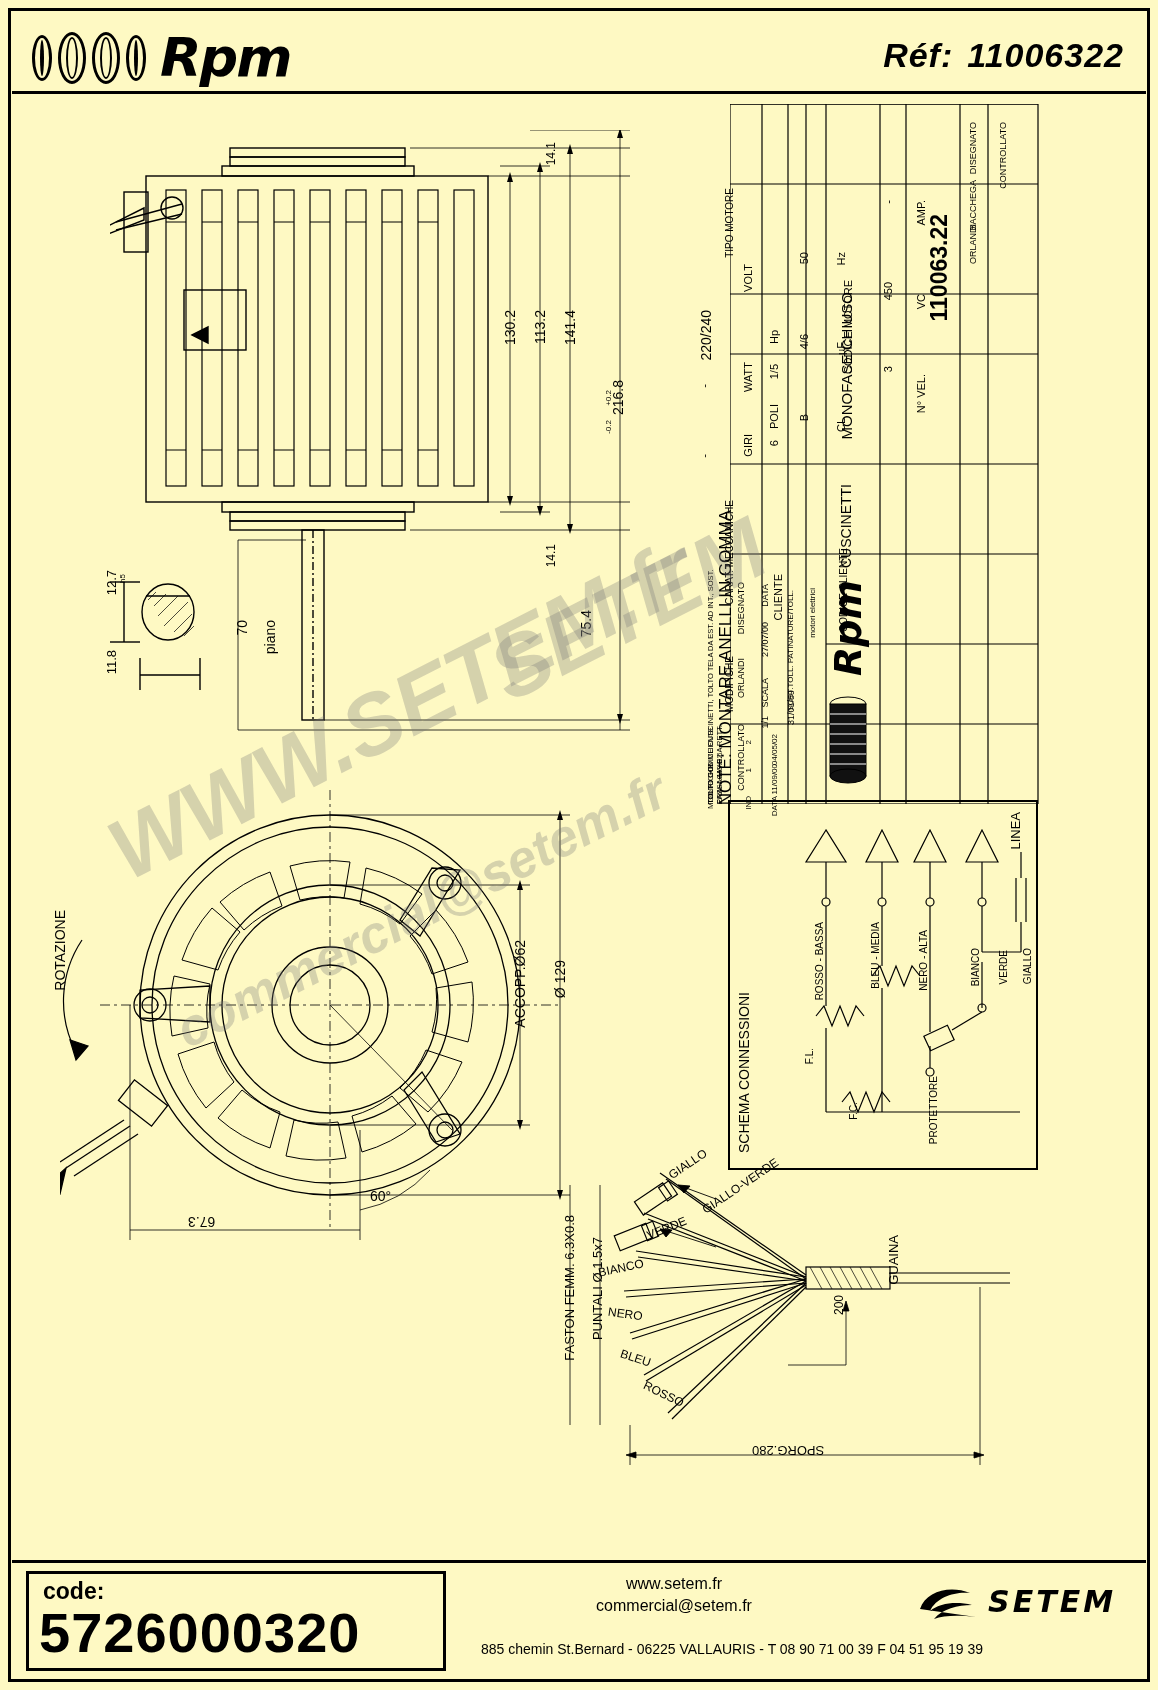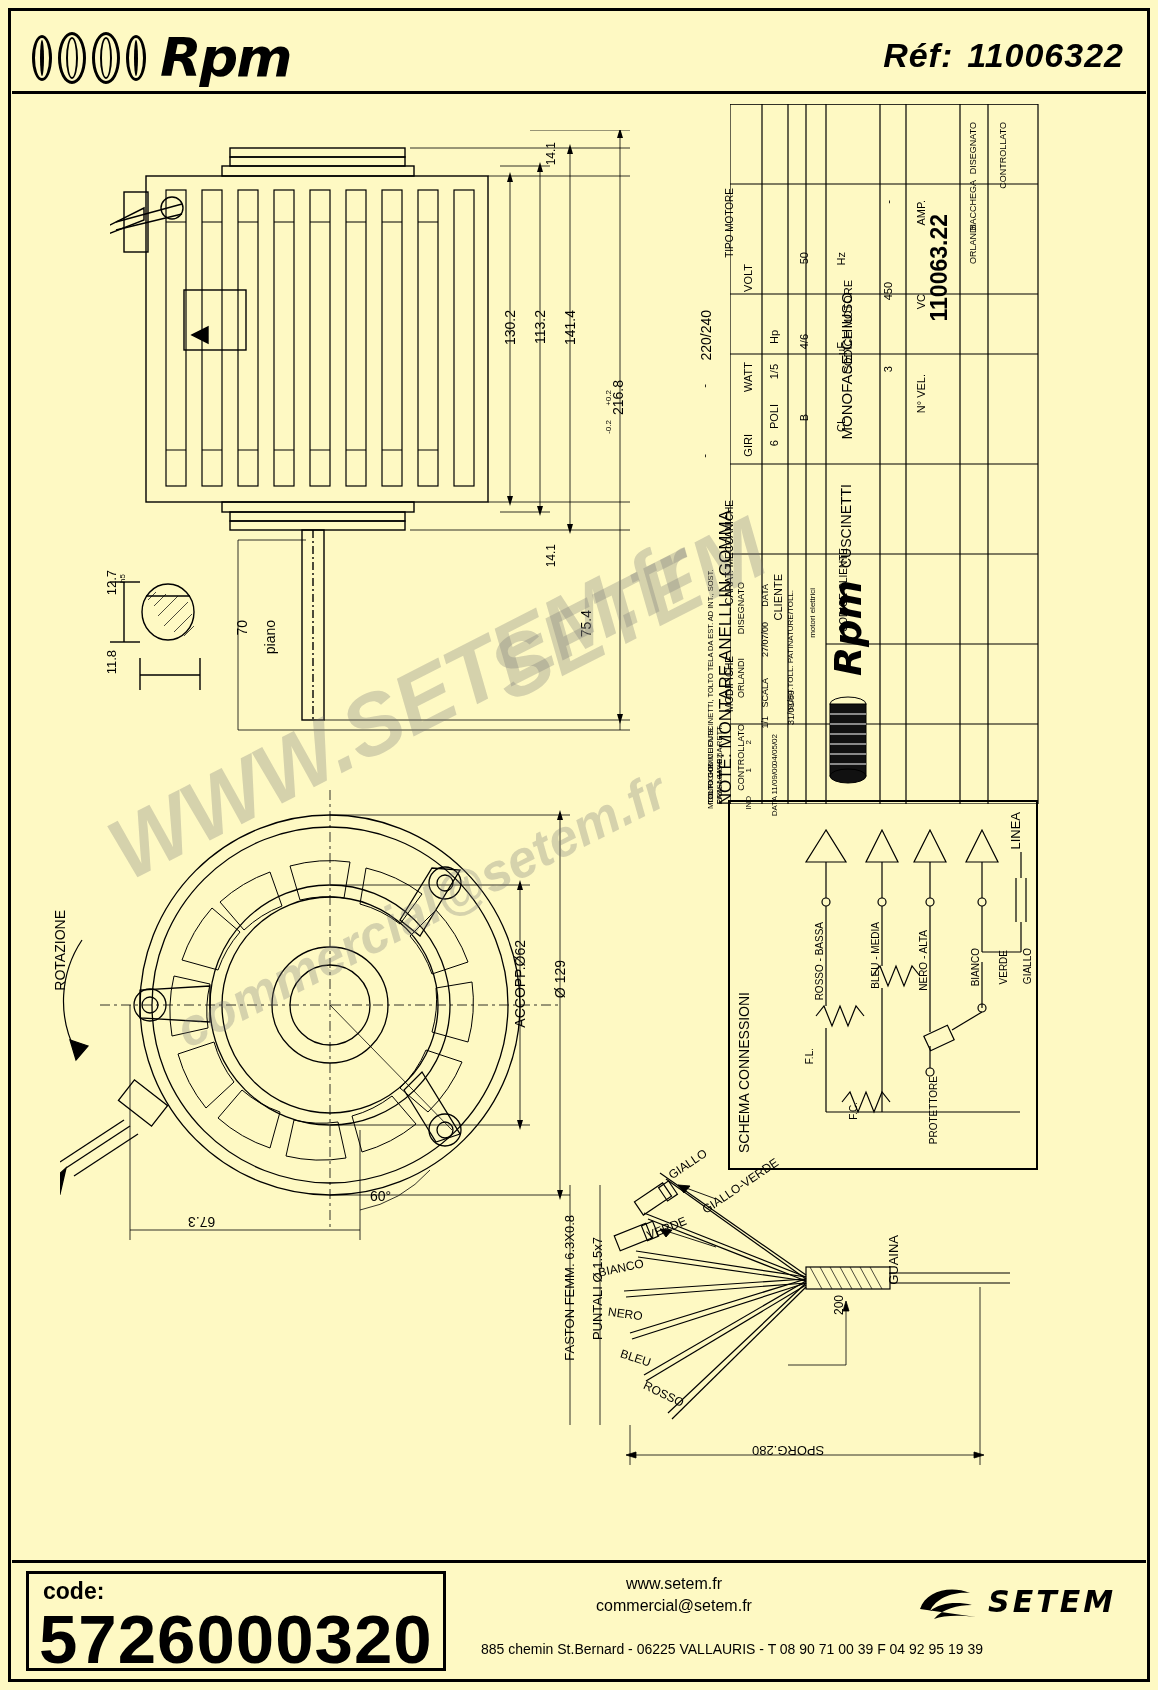--- a/index.html
+++ b/index.html
@@ -14,21 +14,21 @@
   .coil:before{content:"";position:absolute;left:5px;top:2px;right:5px;bottom:2px;border:2px solid #000;border-radius:50%;}
   .coil.small{width:20px;height:46px;}
   .rpm-word{font-family:"DejaVu Sans",sans-serif;font-weight:bold;font-style:italic;font-size:54px;letter-spacing:-2px;margin-left:8px;}
   .ref{position:absolute;right:22px;top:24px;font-style:italic;font-weight:bold;font-size:34px;letter-spacing:1px;}
   .ref .lbl{margin-right:14px;}
 
   
   .ftr{position:absolute;left:12px;top:1560px;width:1134px;height:118px;border-top:3px solid #000;box-sizing:border-box;}
   .code-box{position:absolute;left:14px;top:8px;width:420px;height:100px;border:3px solid #000;box-sizing:border-box;}
   .code-lbl{position:absolute;left:14px;top:4px;font-size:23px;font-weight:bold;}
-  .code-val{position:absolute;left:10px;top:26px;font-size:69px;font-weight:bold;letter-spacing:1px;}
+  .code-val{position:absolute;left:10px;top:26px;font-size:56px;font-weight:bold;letter-spacing:1px;}
   .ftr-mid{position:absolute;left:452px;top:10px;width:420px;text-align:center;font-size:16px;line-height:22px;}
   .ftr-addr{position:absolute;left:440px;top:78px;width:560px;text-align:center;font-size:14px;}
   .setem-logo{position:absolute;right:30px;top:18px;display:flex;align-items:center;gap:8px;}
   .setem-word{font-family:"DejaVu Sans",sans-serif;font-style:italic;font-weight:bold;font-size:30px;letter-spacing:3px;}
   .swoosh{width:64px;height:40px;}
 
   
   .dim{position:absolute;font-size:12px;}
   .vert{writing-mode:vertical-rl;transform:rotate(180deg);}
   .lbl-xs{font-size:8px;}
@@ -525,21 +525,21 @@
 
   <div class="ftr">
     <div class="code-box">
       <span class="code-lbl">code:</span>
       <span class="code-val">5726000320</span>
     </div>
     <div class="ftr-mid">
       <div>www.setem.fr</div>
       <div>commercial@setem.fr</div>
     </div>
-    <div class="ftr-addr">885 chemin St.Bernard  -  06225 VALLAURIS  -  T 08 90 71 00 39   F 04 92 95 19 39</div>
+    <div class="ftr-addr">885 chemin St.Bernard  -  06225 VALLAURIS  -  T 08 90 71 00 39   F 04 51 95 19 39</div>
     <div class="setem-logo">
       <svg class="swoosh" viewBox="0 0 64 40">
         <path d="M4 28 C10 10, 34 4, 54 12 C40 10, 20 16, 14 30 C24 22, 40 20, 56 24 C42 24, 26 28, 18 38 C28 34, 44 34, 60 36 Z" fill="#000"></path>
       </svg>
       <span class="setem-word">SETEM</span>
     </div>
   </div>
 </div>
 
 </body></html>

